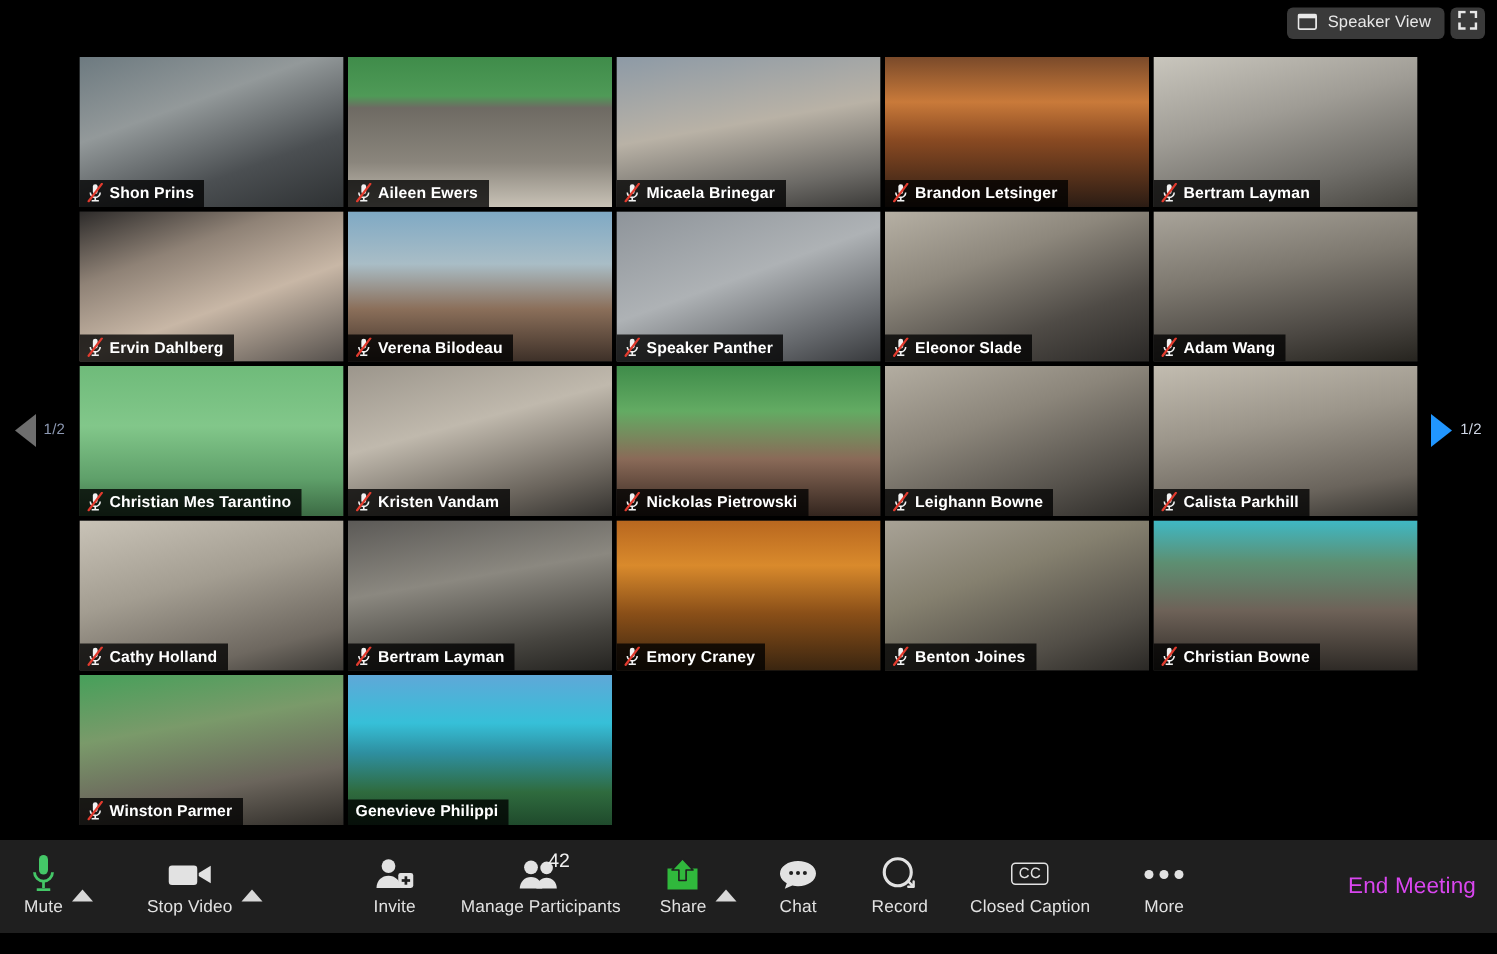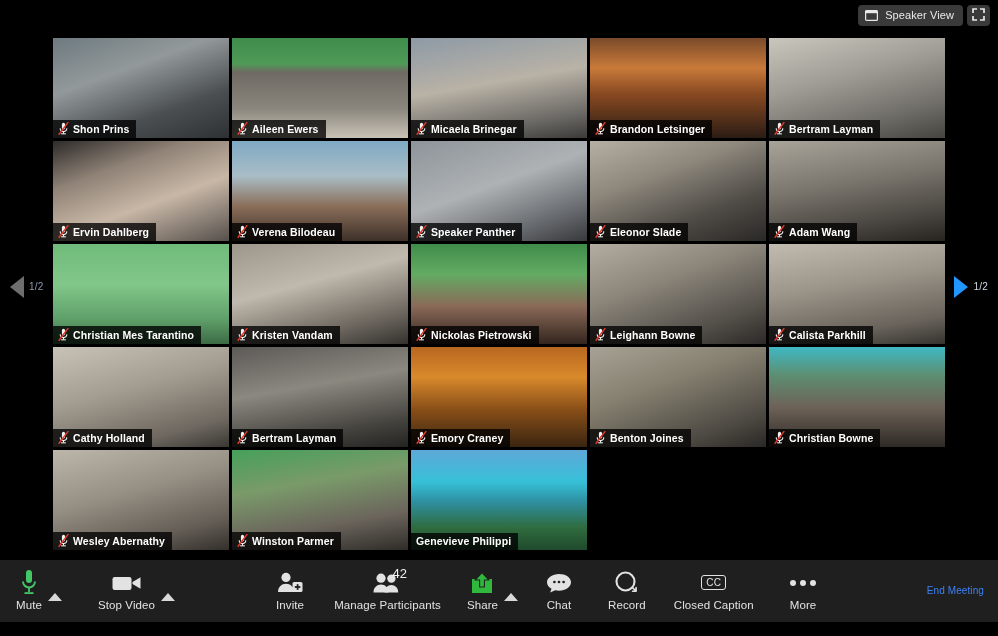--- a/index.html
+++ b/index.html
@@ -182,22 +182,22 @@
     position: absolute;
     top: 0px;
     left: 50%;
     margin-left: 5px;
     color: #f0f0f0;
     font-size: 13px;
     line-height: 13px;
     font-weight: 400;
   }
   .end-meeting {
-    color: #3b82f6;
-    font-size: 10px;
+    color: #d946ef;
+    font-size: 15px;
     line-height: 14px;
     letter-spacing: .1px;
     white-space: nowrap;
   }
   .cc-box {
     border: 1.5px solid #e2e2e2;
     border-radius: 3px;
     padding: 1px 4px;
     color: #e2e2e2;
     font-size: 10px;
@@ -490,33 +490,20 @@
   <rect x="3.9" y="0.8" width="3.2" height="6.6" rx="1.6" fill="#f2f2f2"></rect>
   <path d="M2.2 6.3a3.3 3.3 0 0 0 6.6 0" fill="none" stroke="#f2f2f2" stroke-width="1.05"></path>
   <rect x="4.95" y="9.3" width="1.1" height="2.3" fill="#f2f2f2"></rect>
   <rect x="3.1" y="11.3" width="4.8" height="1.05" fill="#f2f2f2"></rect>
   <path d="M1.1 12.2 9.9 0.6" stroke="#e23b2e" stroke-width="1.5" stroke-linecap="round"></path>
 </svg>
        <span class="pname">Christian Bowne</span>
      </div>
       </div>
       <div class="tile">
-        <div class="bg" style="background:linear-gradient(165deg,#bdb7ab 0%,#958f84 42%,#635d55 78%,#332f2b 100%)"></div>
-     <div class="nameplate">
-       <svg class="mic-muted" viewBox="0 0 11 13">
-  <rect x="3.9" y="0.8" width="3.2" height="6.6" rx="1.6" fill="#f2f2f2"></rect>
-  <path d="M2.2 6.3a3.3 3.3 0 0 0 6.6 0" fill="none" stroke="#f2f2f2" stroke-width="1.05"></path>
-  <rect x="4.95" y="9.3" width="1.1" height="2.3" fill="#f2f2f2"></rect>
-  <rect x="3.1" y="11.3" width="4.8" height="1.05" fill="#f2f2f2"></rect>
-  <path d="M1.1 12.2 9.9 0.6" stroke="#e23b2e" stroke-width="1.5" stroke-linecap="round"></path>
-</svg>
-       <span class="pname">Wesley Abernathy</span>
-     </div>
-      </div>
-      <div class="tile">
         <div class="bg" style="background:linear-gradient(170deg,#46a05a 0%,#7a9a6a 35%,#6b655c 70%,#2f2c28 100%)"></div>
      <div class="nameplate">
        <svg class="mic-muted" viewBox="0 0 11 13">
   <rect x="3.9" y="0.8" width="3.2" height="6.6" rx="1.6" fill="#f2f2f2"></rect>
   <path d="M2.2 6.3a3.3 3.3 0 0 0 6.6 0" fill="none" stroke="#f2f2f2" stroke-width="1.05"></path>
   <rect x="4.95" y="9.3" width="1.1" height="2.3" fill="#f2f2f2"></rect>
   <rect x="3.1" y="11.3" width="4.8" height="1.05" fill="#f2f2f2"></rect>
   <path d="M1.1 12.2 9.9 0.6" stroke="#e23b2e" stroke-width="1.5" stroke-linecap="round"></path>
 </svg>
        <span class="pname">Winston Parmer</span>
@@ -560,21 +547,21 @@
           <svg width="30" height="18" viewBox="0 0 30 18">
         <rect x="0.5" y="3" width="19" height="13" rx="2.2" fill="#e2e2e2"></rect>
         <path d="M20.5 8 28.5 3.2v11.6L20.5 10z" fill="#e2e2e2"></path>
       </svg>
         </span>
      <span class="tlabel">Stop Video</span>
       </div>
       <div class="caret-wrap">
         <span class="caret"></span>
       </div>
-      <div class="tool" style="margin-left:95px">
+      <div class="tool" style="margin-left:68px">
         <span class="ticon">
           <svg width="26" height="21" viewBox="0 0 26 21">
         <circle cx="9" cy="5.4" r="4.6" fill="#e2e2e2"></circle>
         <path d="M1 20c0-5 3.6-8.2 8-8.2s8 3.2 8 8.2z" fill="#e2e2e2"></path>
         <rect x="15.5" y="10" width="10" height="10" rx="1.6" fill="#e2e2e2"></rect>
         <rect x="19.7" y="12.2" width="1.8" height="5.6" fill="#1f1f1f"></rect>
         <rect x="17.8" y="14.1" width="5.6" height="1.8" fill="#1f1f1f"></rect>
       </svg>
         </span>
      <span class="tlabel">Invite</span>

